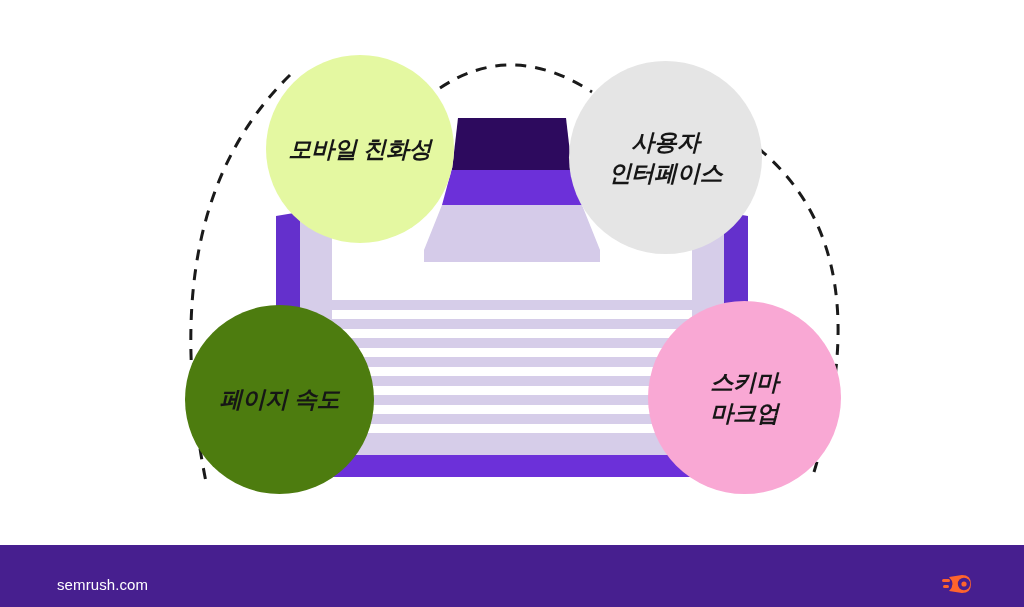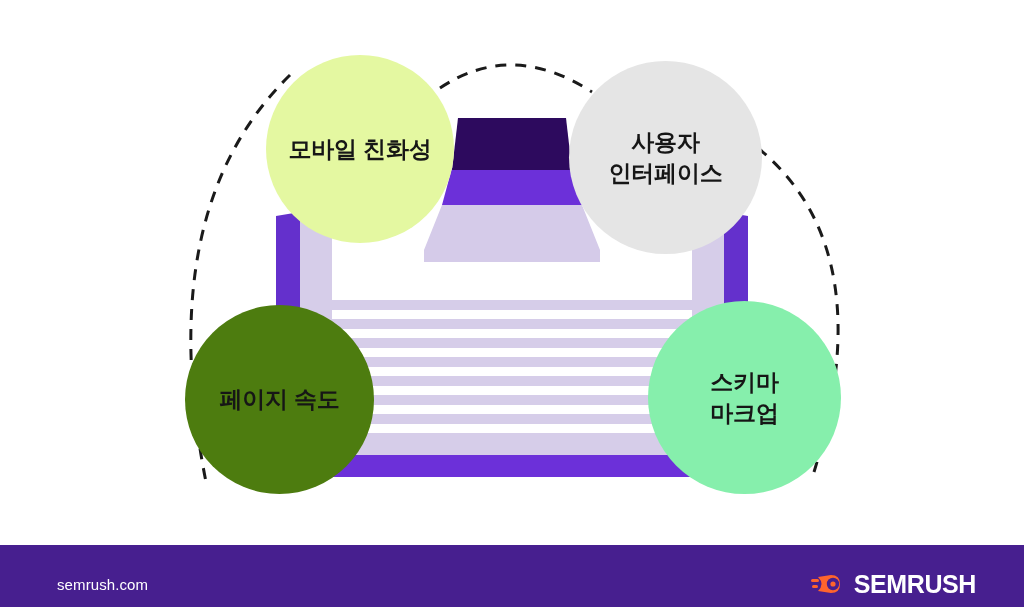--- a/index.html
+++ b/index.html
@@ -45,20 +45,21 @@
     display: flex;
     align-items: center;
     justify-content: center;
     text-align: center;
     color: #161616;
     font-weight: bold;
     font-size: 23px;
     line-height: 1.32;
     letter-spacing: -0.2px;
     box-sizing: border-box;
+    font-style: italic;
   }
   .node span { display: block; white-space: pre-line; }
 
   .node-mobile {
     left: 266px;  top: 55px;
     width: 188px; height: 188px;
     background: #e4f8a1;
   }
   .node-ui {
     left: 569px;  top: 61px;
@@ -66,21 +67,21 @@
     background: #e5e5e5;
   }
   .node-speed {
     left: 185px;  top: 305px;
     width: 189px; height: 189px;
     background: #4d7c0f;
   }
   .node-schema {
     left: 648px;  top: 301px;
     width: 193px; height: 193px;
-    background: #86efac;
+    background: #f9a8d4;
   }
 
   
   .footer {
     position: absolute;
     left: 0;
     bottom: 0;
     width: 1024px;
     height: 62px;
     background: #471f8f;
@@ -202,15 +203,14 @@
     <svg width="34" height="26" viewBox="0 0 34 26" aria-hidden="true">
 
       <rect x="0" y="8" width="8" height="3" rx="1.5" fill="#ff642d"></rect>
       <rect x="1" y="14" width="6" height="3" rx="1.5" fill="#ff642d"></rect>
 
       <path d="M 7 6 L 20 4 Q 29 4 29 13 Q 29 22 20 22 L 7 20 Q 14 13 7 6 Z" fill="#ff642d"></path>
 
       <circle cx="22" cy="13" r="6.2" fill="#471f8f"></circle>
       <circle cx="22" cy="13" r="2.6" fill="#ff642d"></circle>
     </svg>
-    <div class="footer-brand-name">SEMRUSH</div>
   </div>
 </div>
 
 </body></html>

